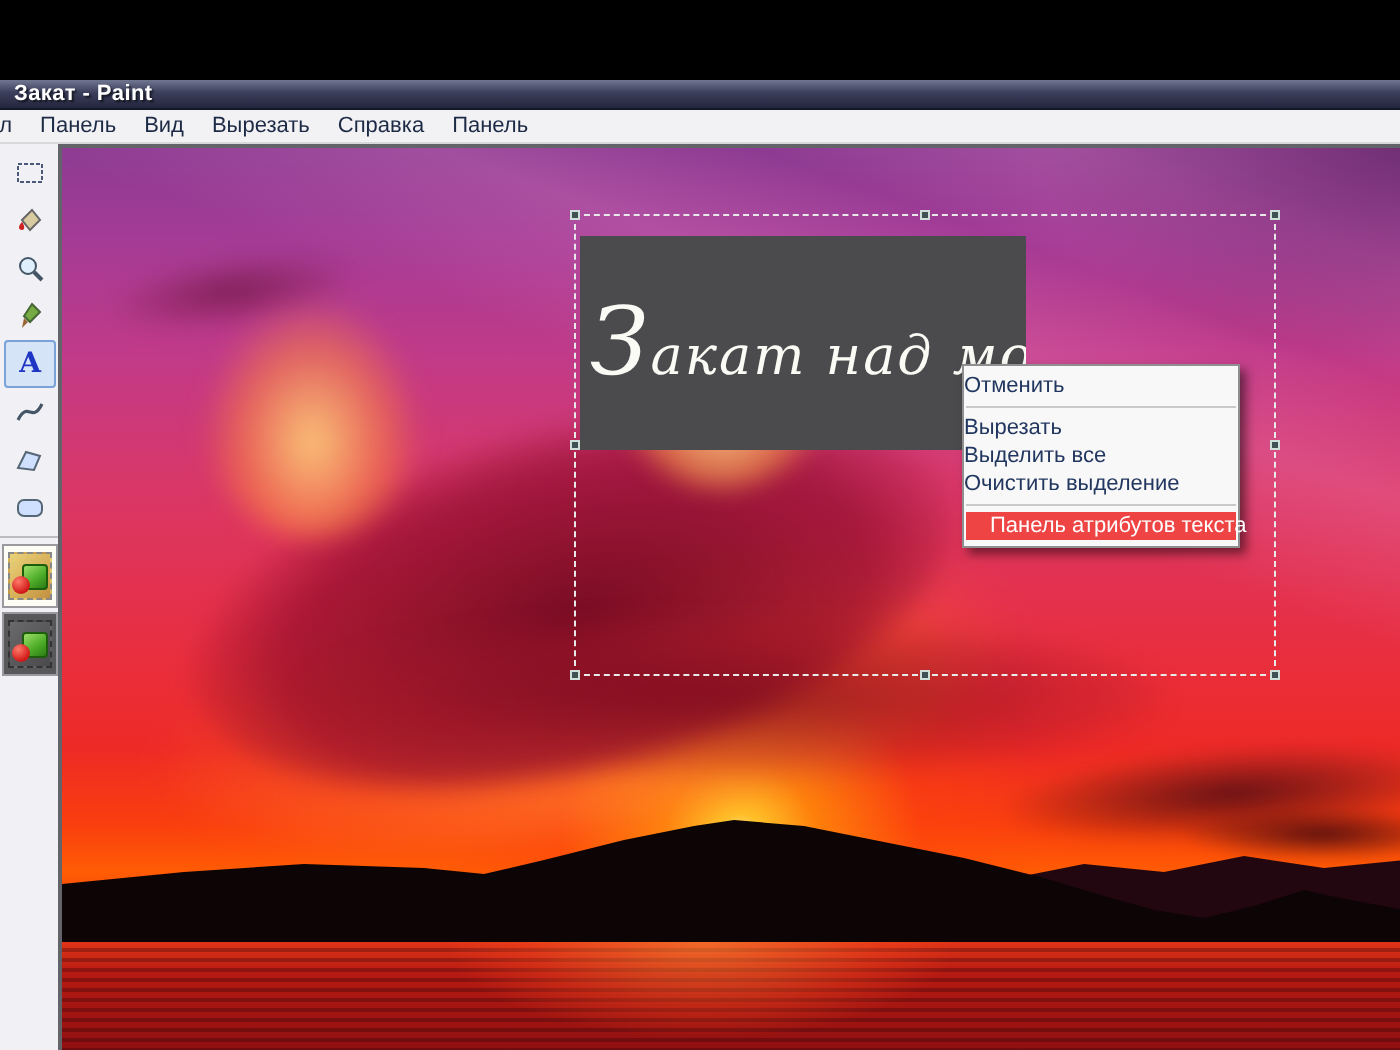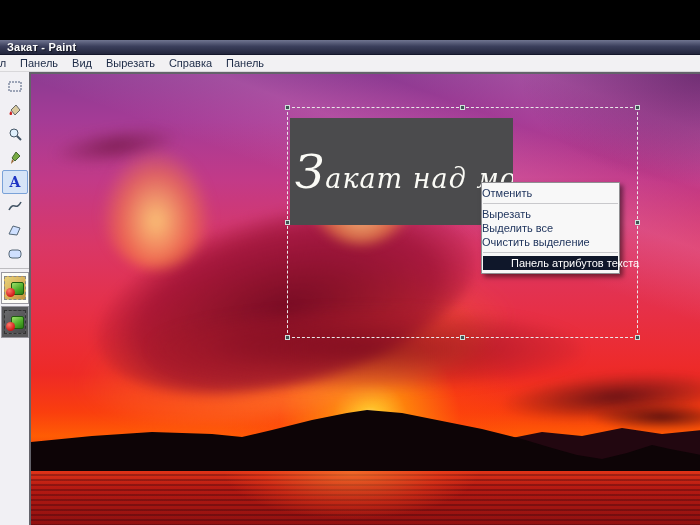--- a/index.html
+++ b/index.html
@@ -82,21 +82,21 @@
     display:flex;align-items:center;overflow:hidden;cursor:text;}
   .overlay-text{font-family:"DejaVu Serif",serif;font-style:italic;font-size:27px;color:#fbfbf6;
     padding-left:5px;white-space:nowrap;letter-spacing:1px;line-height:1;}
   .overlay-text::first-letter{font-size:47px;}
 
   
   .ctxmenu{position:absolute;left:481px;top:142px;width:137px;background:#f8f8f8;
     border:1px solid #8f8f92;box-shadow:3px 3px 5px rgba(0,0,0,.5);padding:3px 0 3px 0;z-index:20;}
   .ctx-item{height:14px;line-height:14px;font-size:11px;color:#22375f;
     white-space:nowrap;cursor:pointer;}
-  .ctx-item.hilite{background:#0f172a;color:#ffffff;margin:0 1px;padding-left:28px;}
+  .ctx-item.hilite{background:#ef4444;color:#ffffff;margin:0 1px;padding-left:12px;}
   .ctx-sep{border-top:1px solid #c9c9cc;margin:3px 1px;}
 </style>
 </head>
 <body>
 
 <div id="screen">
 
   <div class="titlebar">
     <span class="title">Закат - Paint</span>
   </div>

